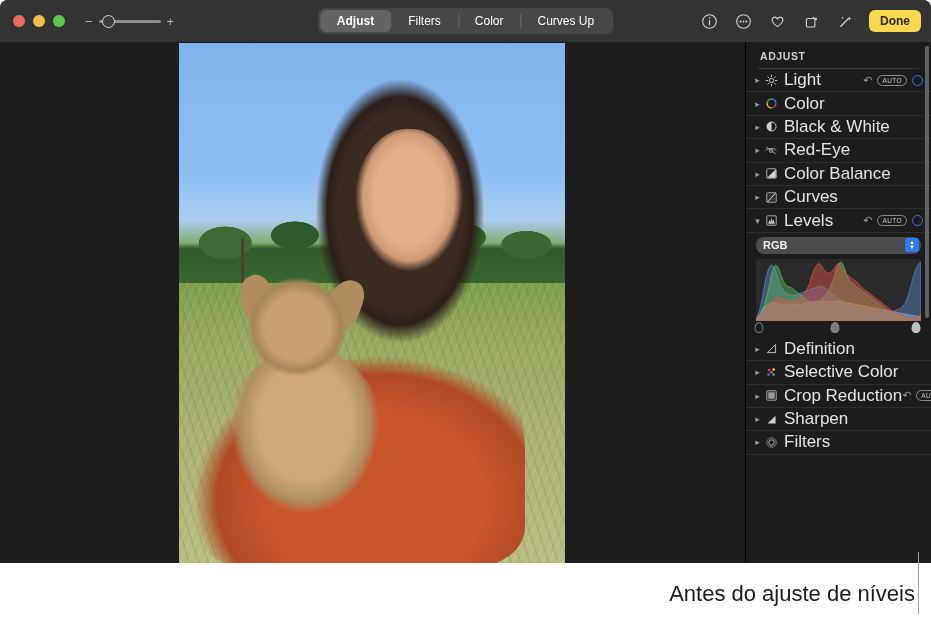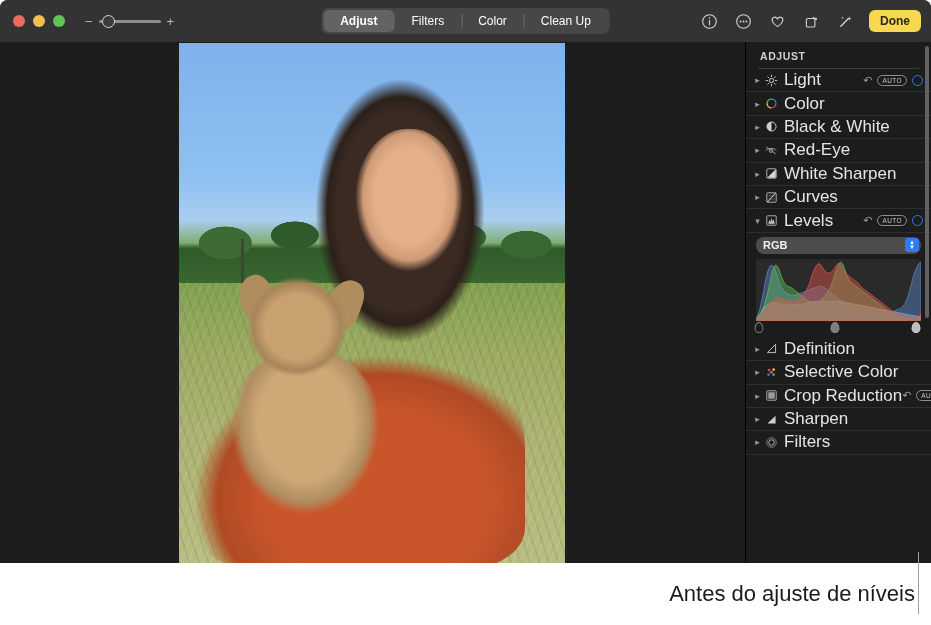--- a/index.html
+++ b/index.html
@@ -212,21 +212,21 @@
         <div class="ztrack">
           <div class="zknob" style="left: 3px;"></div>
         </div>
         <span class="sign">+</span>
       </div>
 
       <div class="segmented">
         <div class="seg active">Adjust</div>
         <div class="seg">Filters</div>
         <div class="seg sep">Color</div>
-        <div class="seg sep">Clean Up</div>
+        <div class="seg sep">Curves Up</div>
       </div>
 
       <div class="tools">
         <div class="tbtn">
           <svg width="17" height="17" viewBox="0 0 20 20">
               <circle cx="10" cy="10" r="8" fill="none" stroke="#d2d2d2" stroke-width="1.3"></circle>
               <circle cx="10" cy="6" r=".9" fill="#d2d2d2"></circle>
               <rect x="9.3" y="8.4" width="1.4" height="6" fill="#d2d2d2"></rect>
             </svg>
         </div>
@@ -336,21 +336,21 @@
       </div>
 
       <div class="row">
         <span class="chev">▸</span>
         <span class="rowicon">
           <svg width="13" height="13" viewBox="0 0 16 16">
               <rect x="2.2" y="2.2" width="11.6" height="11.6" rx="1.4" fill="none" stroke="#bdbdbd" stroke-width="1.1"></rect>
               <path d="M13.2 2.8 L2.8 13.2 L13.2 13.2 Z" fill="#d6d6d6"></path>
             </svg>
         </span>
-        <span class="rowlabel">White Sharpen</span>
+        <span class="rowlabel">Color Balance</span>
       </div>
 
       <div class="row">
         <span class="chev">▸</span>
         <span class="rowicon">
           <svg width="13" height="13" viewBox="0 0 16 16">
               <rect x="2.2" y="2.2" width="11.6" height="11.6" rx="1.2" fill="none" stroke="#bdbdbd" stroke-width="1.1"></rect>
               <path d="M2.2 6.1h11.6M2.2 9.9h11.6M6.1 2.2v11.6M9.9 2.2v11.6" stroke="#6e6e6e" stroke-width=".7"></path>
               <path d="M2.6 13.4 C6 12 9 5.2 13.4 2.6" fill="none" stroke="#e8e8e8" stroke-width="1.1"></path>
             </svg>

